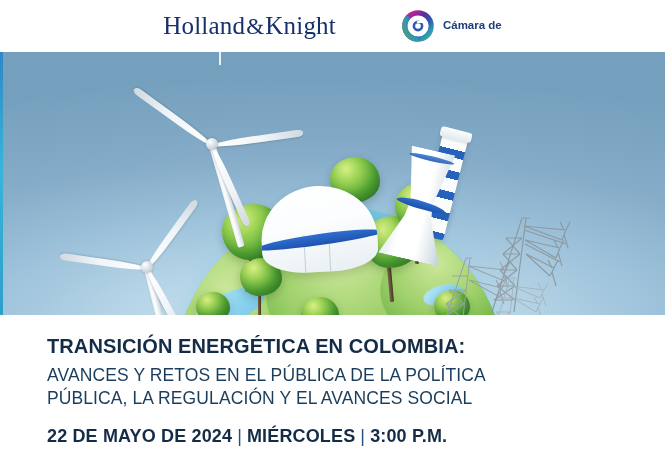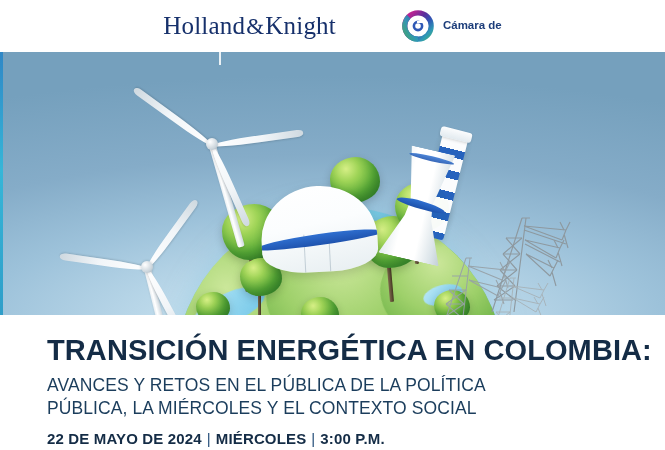--- a/index.html
+++ b/index.html
@@ -217,34 +217,34 @@
   }
 
   
   .textblock {
     position:absolute; left:0; top:315px;
     width:665px; height:135px;
     background:#ffffff;
     padding:20px 0 0 47px;
   }
   .title {
-    font-size:29px; font-weight:bold;
+    font-size:20px; font-weight:bold;
     color:#142c46; letter-spacing:.1px;
     line-height:1.1; white-space:nowrap;
   }
   .subtitle {
     margin-top:7px;
     font-size:17.5px; font-weight:400;
     color:#1b3d5c; line-height:1.32;
     letter-spacing:.1px;
   }
   .subtitle span { display:block; white-space:nowrap; }
   .datemeta {
-    margin-top:10px;
-    font-size:15px; font-weight:bold;
+    margin-top:16px;
+    font-size:18px; font-weight:bold;
     color:#142c46; letter-spacing:.15px;
     white-space:nowrap;
   }
   .datemeta .sep { font-weight:400; padding:0 5px; color:#27507a; }
 </style>
 </head>
 <body>
 
 <div class="flyer">
 
@@ -404,20 +404,20 @@
       <div class="blade b2"></div>
       <div class="blade b3"></div>
       <div class="hub"></div>
     </div>
   </div>
 
   <div class="textblock">
     <div class="title">TRANSICIÓN ENERGÉTICA EN COLOMBIA:</div>
     <div class="subtitle">
       <span>AVANCES Y RETOS EN EL PÚBLICA DE LA POLÍTICA</span>
-      <span>PÚBLICA, LA MIÉRCOLES Y EL CONTEXTO SOCIAL</span>
+      <span>PÚBLICA, LA REGULACIÓN Y EL AVANCES SOCIAL</span>
     </div>
     <div class="datemeta">
       <span>22 DE MAYO DE 2024</span><span class="sep">|</span><span>MIÉRCOLES</span><span class="sep">|</span><span>3:00 P.M.</span>
     </div>
   </div>
 
 </div>
 
 </body></html>

